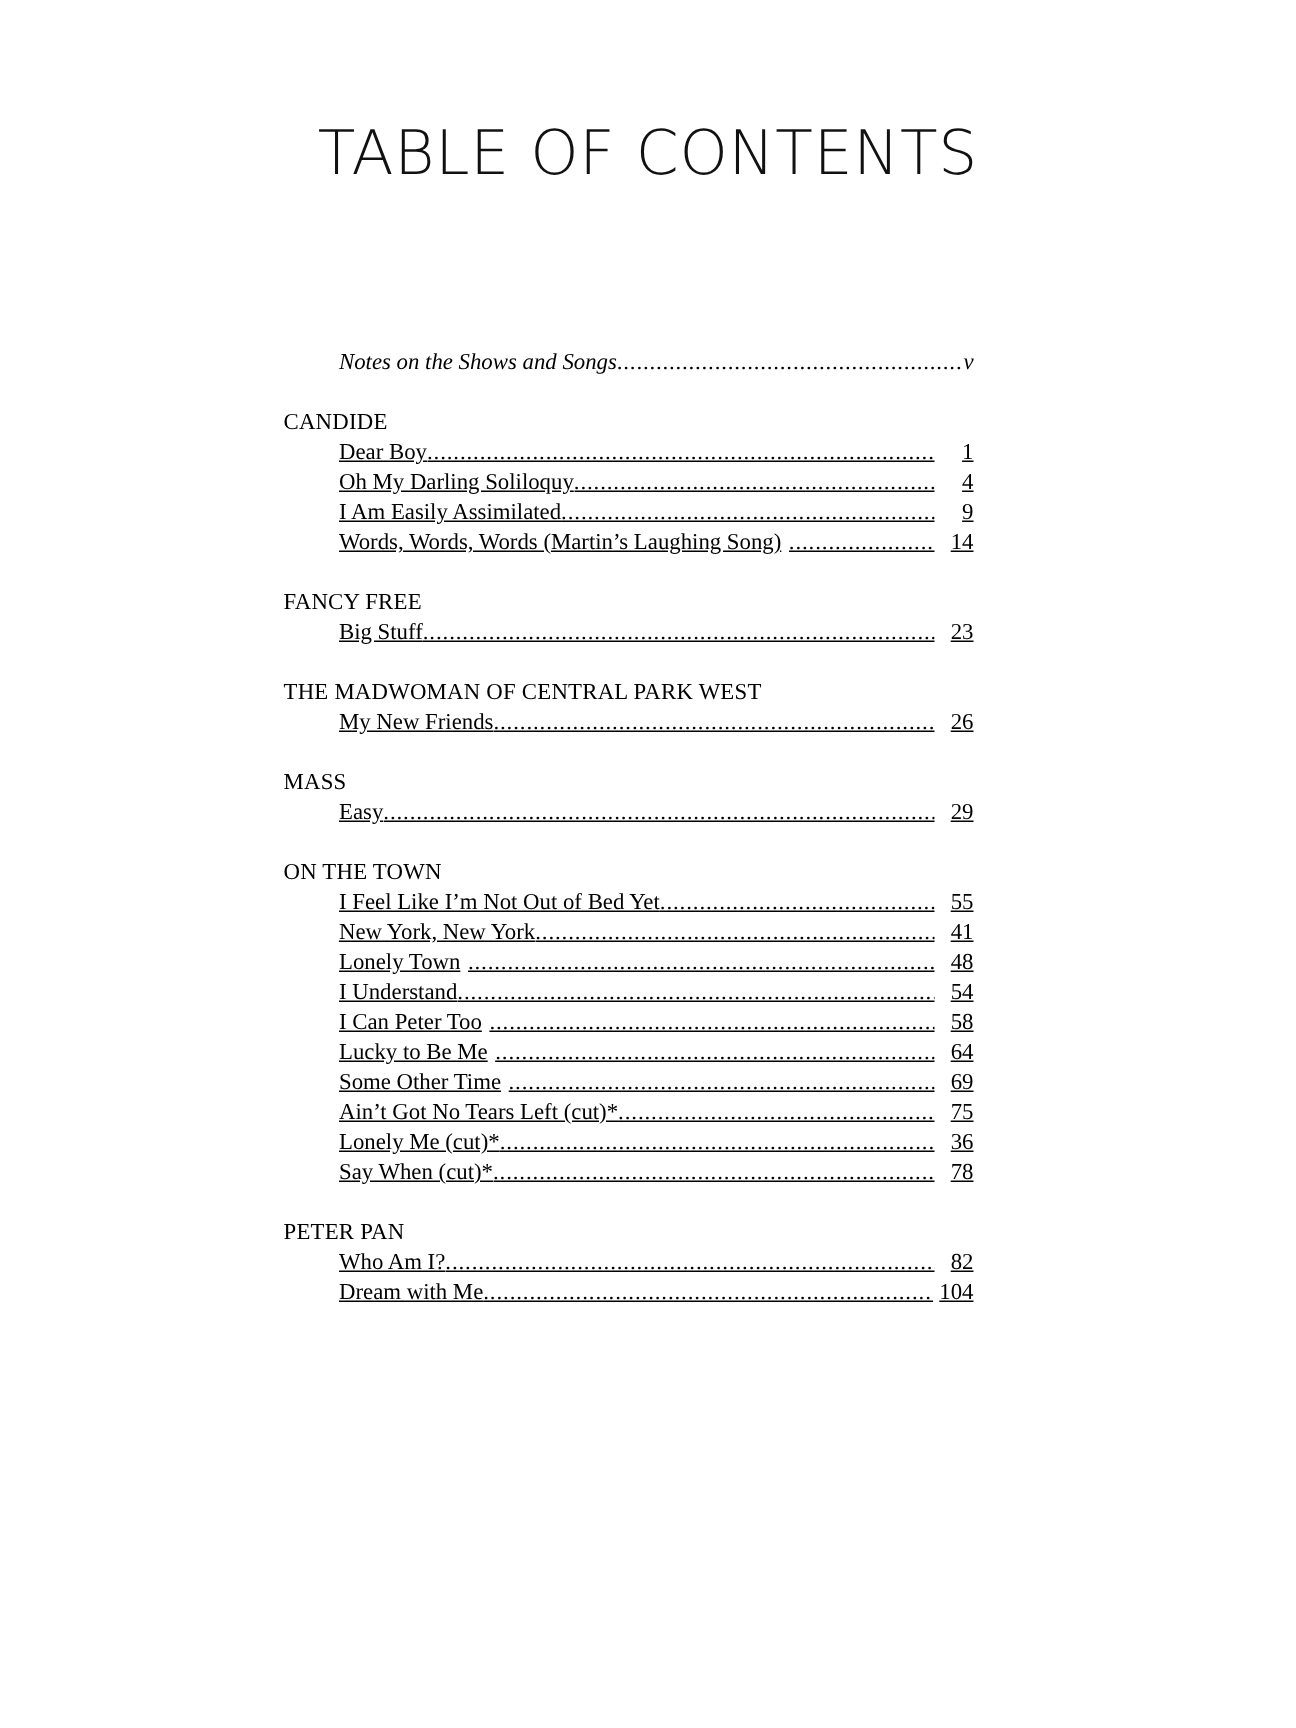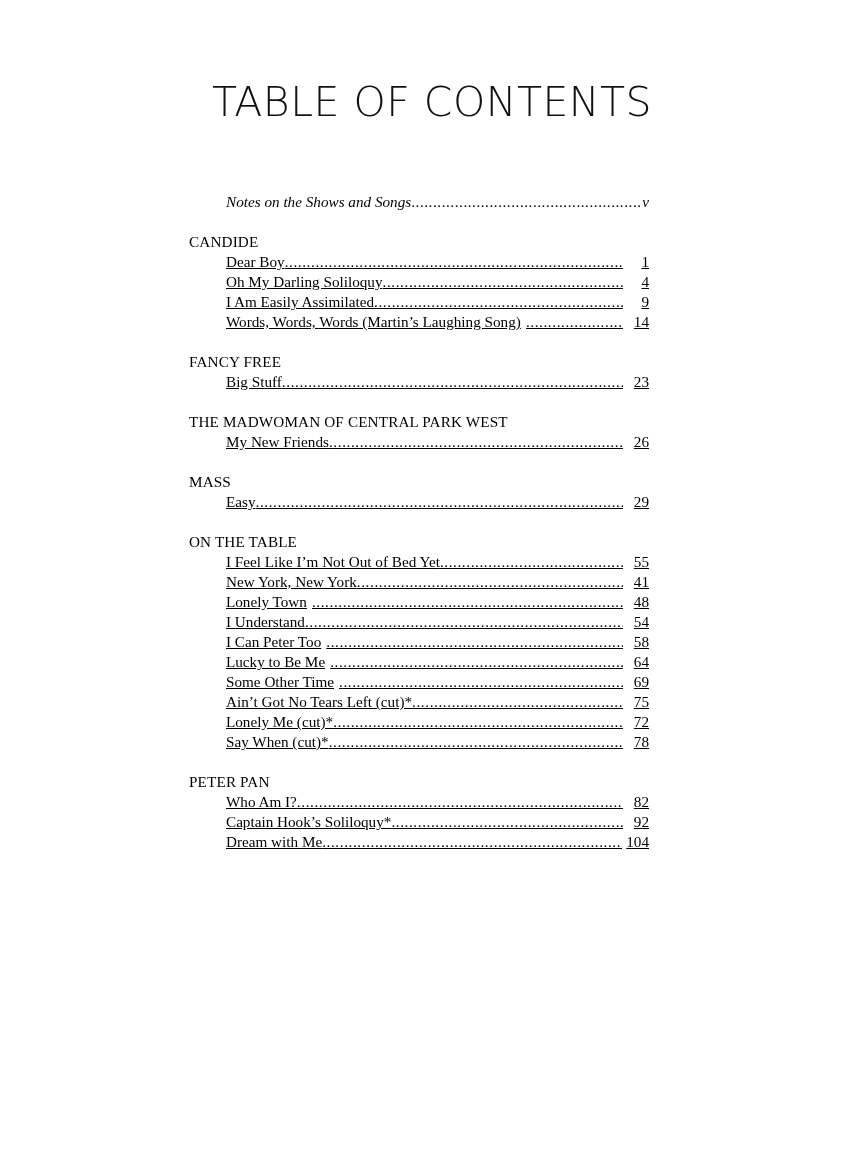--- a/index.html
+++ b/index.html
@@ -99,20 +99,21 @@
     flex: 0 0 auto;
     text-align: right;
     min-width: 22px;
     padding-left: 4px;
   }
 
   
   .notes-row {
     padding-left: 37px;
     font-style: italic;
+    margin-top: 40px;
   }
   .notes-row .leader::before {
     font-style: normal;
     letter-spacing: 0.55px;
   }
   .notes-row .pagenum {
     font-style: italic;
     min-width: 0;
     padding-left: 0;
   }
@@ -180,21 +181,21 @@
           <span class="pagenum">26</span>
         </div>
         <div class="gap"></div>
         <div class="row section-head">MASS</div>
         <div class="row entry">
           <span class="label">Easy</span>
           <span class="leader"></span>
           <span class="pagenum">29</span>
         </div>
         <div class="gap"></div>
-        <div class="row section-head">ON THE TABLE</div>
+        <div class="row section-head">ON THE TOWN</div>
         <div class="row entry">
           <span class="label">I Feel Like I’m Not Out of Bed Yet</span>
           <span class="leader"></span>
           <span class="pagenum">55</span>
         </div>
         <div class="row entry">
           <span class="label">New York, New York</span>
           <span class="leader"></span>
           <span class="pagenum">41</span>
         </div>
@@ -224,38 +225,33 @@
           <span class="pagenum">69</span>
         </div>
         <div class="row entry">
           <span class="label">Ain’t Got No Tears Left (cut)*</span>
           <span class="leader"></span>
           <span class="pagenum">75</span>
         </div>
         <div class="row entry">
           <span class="label">Lonely Me (cut)*</span>
           <span class="leader"></span>
-          <span class="pagenum">72</span>
+          <span class="pagenum">36</span>
         </div>
         <div class="row entry">
           <span class="label">Say When (cut)*</span>
           <span class="leader"></span>
           <span class="pagenum">78</span>
         </div>
         <div class="gap"></div>
         <div class="row section-head">PETER PAN</div>
         <div class="row entry">
           <span class="label">Who Am I?</span>
           <span class="leader"></span>
           <span class="pagenum">82</span>
-        </div>
-        <div class="row entry">
-          <span class="label">Captain Hook’s Soliloquy*</span>
-          <span class="leader"></span>
-          <span class="pagenum">92</span>
         </div>
         <div class="row entry">
           <span class="label">Dream with Me</span>
           <span class="leader"></span>
           <span class="pagenum">104</span>
         </div>
       </div>
 
   </div>
 </div>

